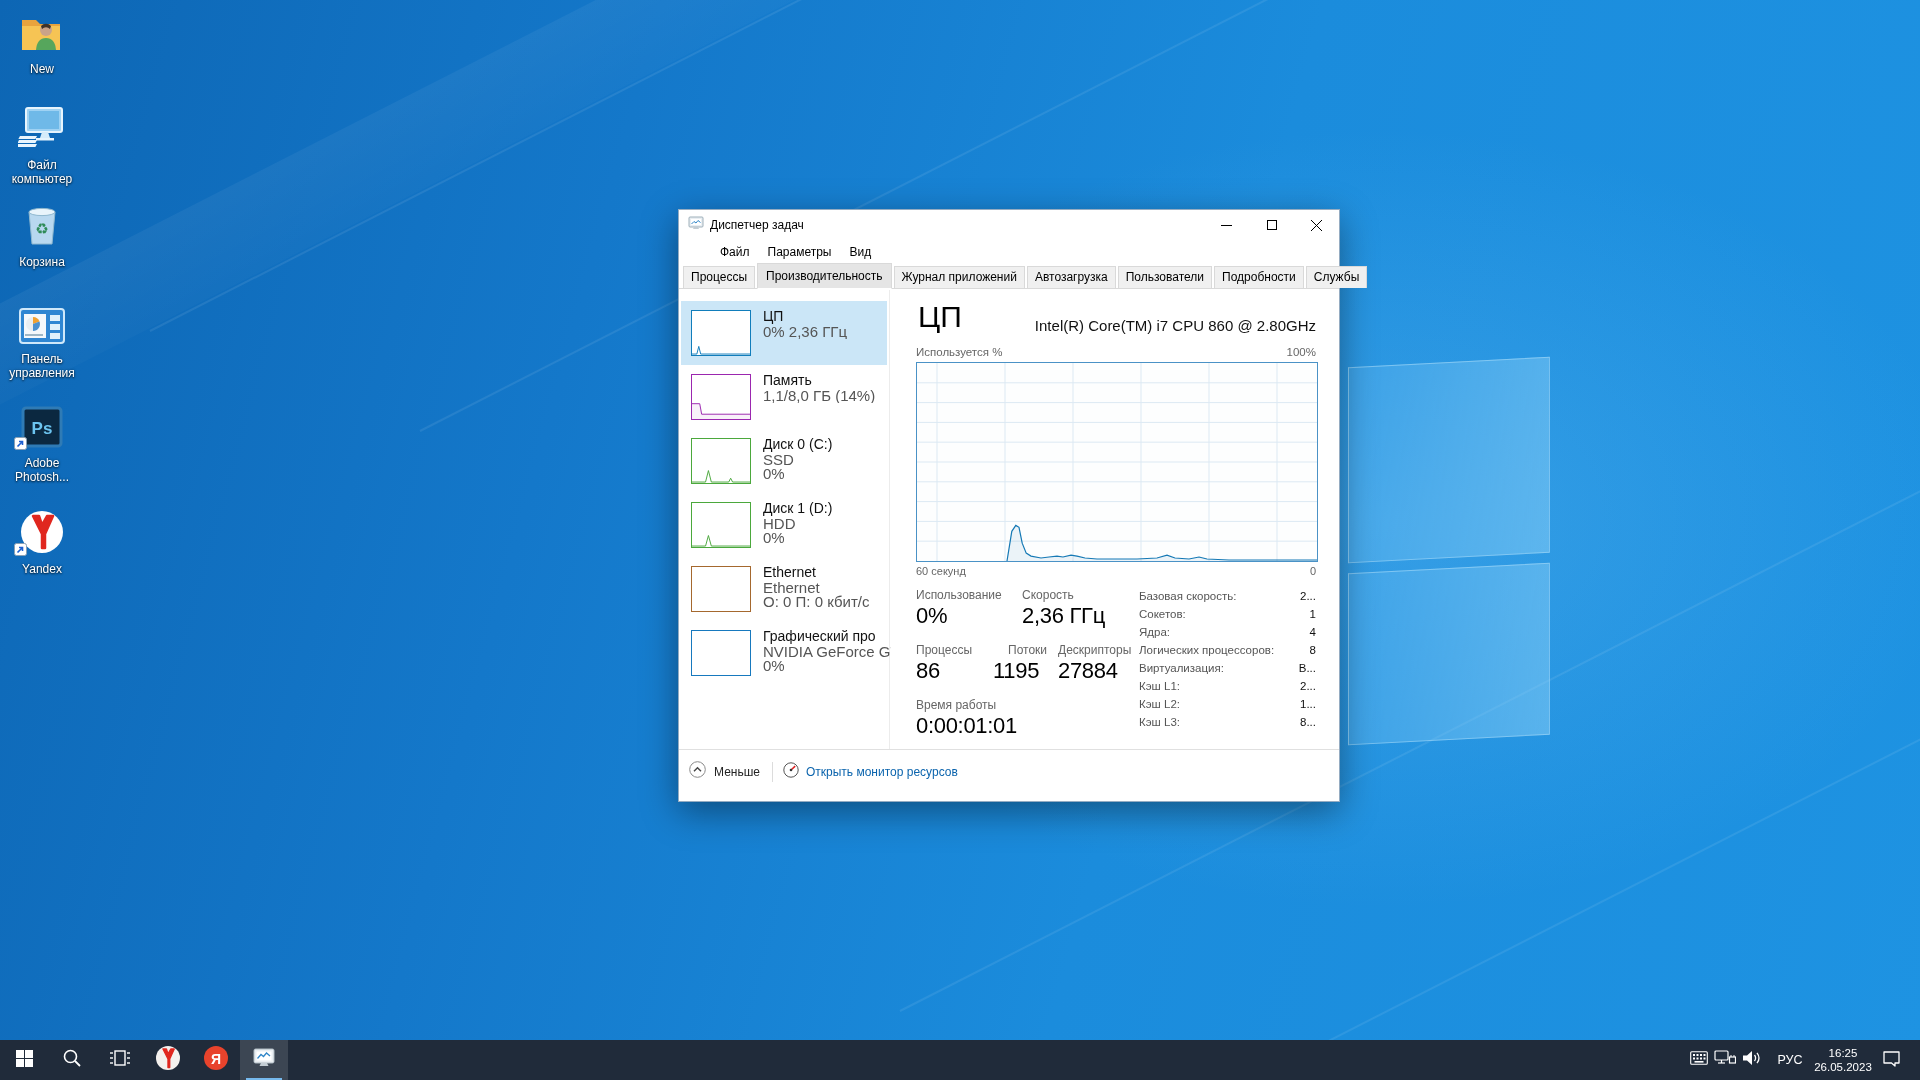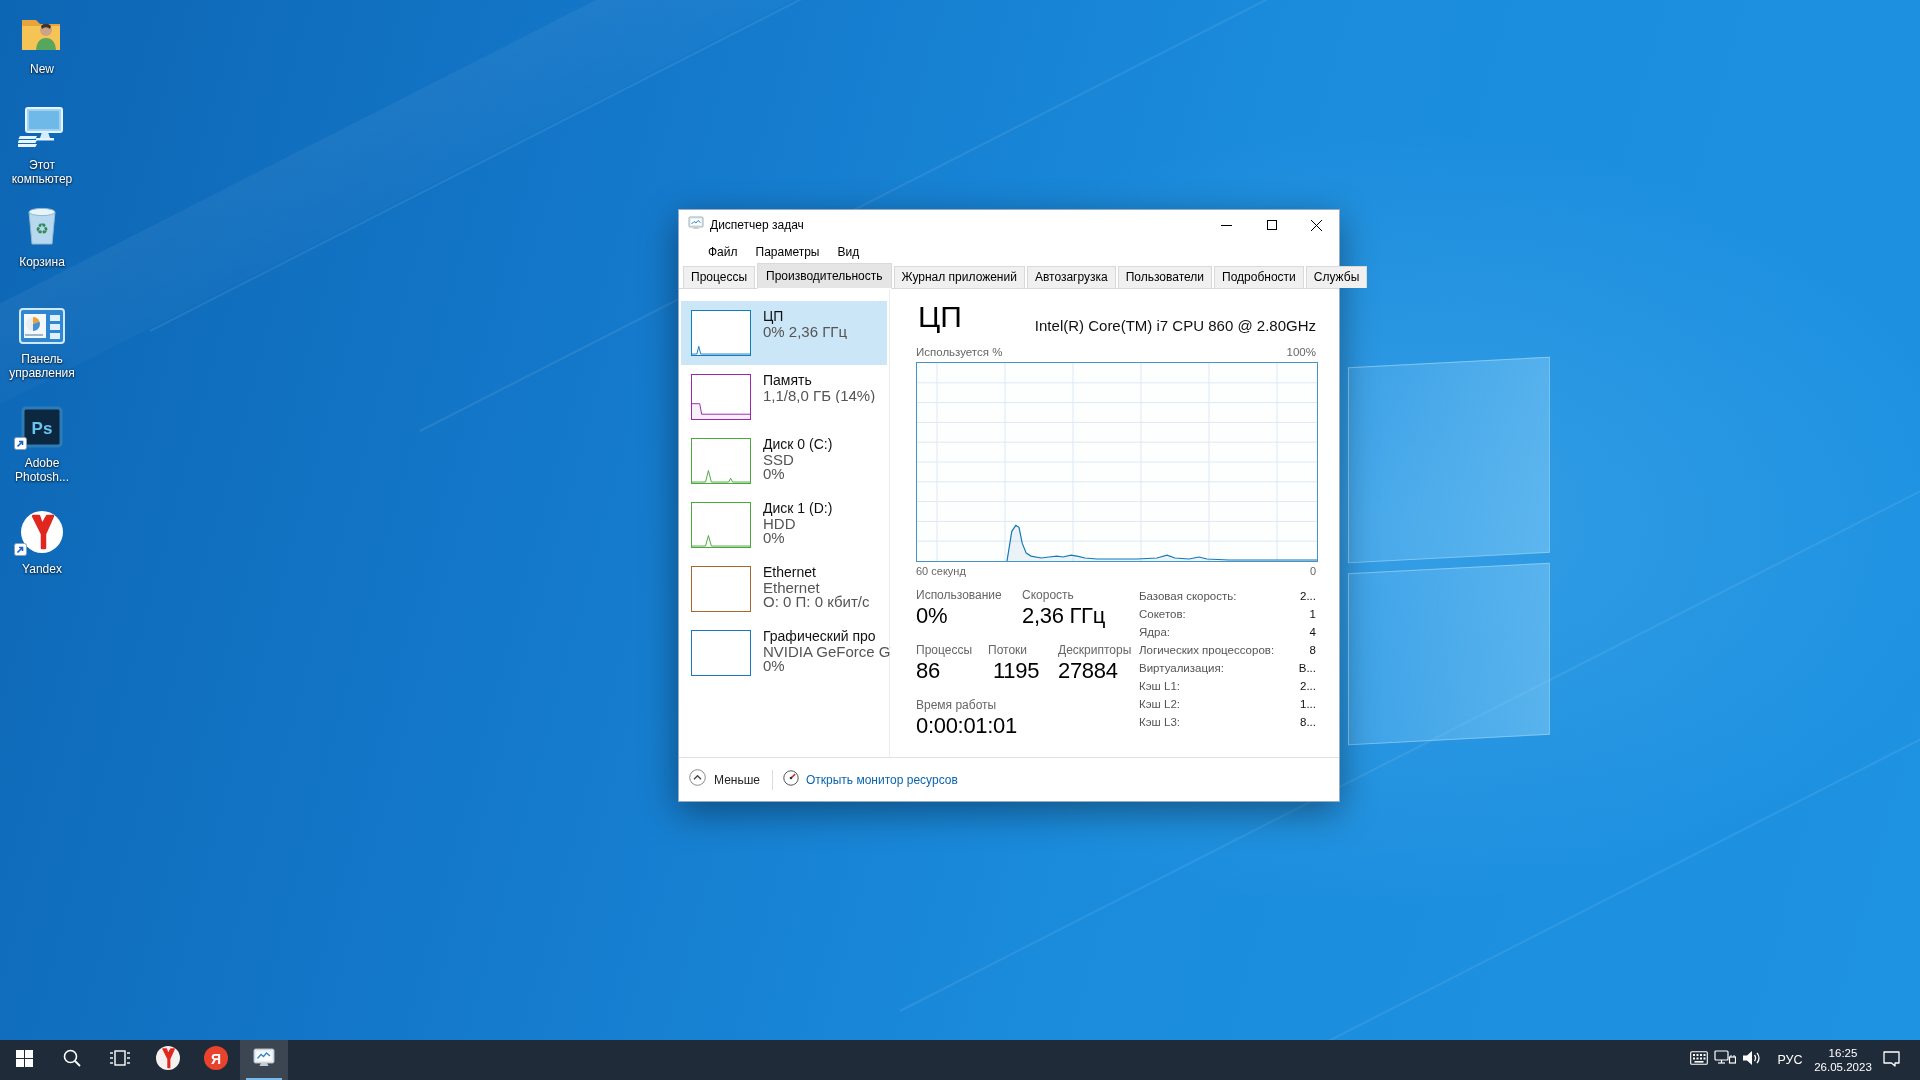--- a/index.html
+++ b/index.html
@@ -25,21 +25,21 @@
   .badge{position:absolute;left:14px;bottom:-2px}
 
   
   .tm{position:absolute;left:678px;top:209px;width:662px;height:593px;background:#fff;
       border:1px solid rgba(20,70,120,.45);box-shadow:0 10px 34px rgba(0,0,0,.4);box-sizing:border-box}
   .titlebar{position:absolute;left:0;top:0;right:0;height:30px;display:flex;align-items:center}
   .titlebar .t-ic{margin:0 6px 0 9px}
   .titlebar .t-tx{font-size:12px;color:#000}
   .wbtns{position:absolute;right:0;top:0;height:30px;display:flex}
   .wbtn{width:45px;height:30px;display:flex;align-items:center;justify-content:center;color:#000}
-  .menubar{position:absolute;left:4px;top:30px;right:0;height:24px;display:flex;align-items:center;padding-left:16px}
+  .menubar{position:absolute;left:16px;top:30px;right:0;height:24px;display:flex;align-items:center;padding-left:16px}
   .menubar span{font-size:12px;color:#000;padding:3px 9px}
   .tabbar{position:absolute;left:0;top:54px;right:0;height:25px;display:flex;align-items:flex-end;
           padding-left:4px;border-bottom:1px solid #d9d9d9;box-sizing:border-box}
   .tab{font-size:12px;color:#000;background:#f0f0f0;border:1px solid #d9d9d9;border-bottom:none;
        padding:3px 7px 4px;margin-right:2px;white-space:nowrap}
   .tab.active{background:#e5e5e5;padding:5px 8px 5px;position:relative;top:1px;border-bottom:1px solid #fff}
 
   
   .side-sep{position:absolute;left:210px;top:80px;width:1px;bottom:43px;background:#ececec}
   .sitem{position:absolute;left:2px;width:206px;height:64px}
@@ -64,21 +64,21 @@
   .g-botlbl .r{float:right}
   .stats{position:absolute;left:237px;top:378px;width:215px;height:160px}
   .stat-l{position:absolute;font-size:12px;color:#666;white-space:nowrap}
   .stat-v{position:absolute;font-size:22px;color:#000;font-weight:400;white-space:nowrap;letter-spacing:-.3px}
   .details{position:absolute;left:460px;top:380px;width:177px}
   .drow{display:flex;justify-content:space-between;height:18px;font-size:11.5px}
   .drow .dl{color:#555}
   .drow .dv{color:#111}
 
   
-  .tm-foot{position:absolute;left:0;right:0;bottom:0;height:43px;border-top:1px solid #e0e0e0;
+  .tm-foot{position:absolute;left:0;right:0;bottom:8px;height:43px;border-top:1px solid #e0e0e0;
            display:flex;align-items:center;background:#fff}
   .less{display:flex;align-items:center;margin-left:10px;cursor:default}
   .less .lt{font-size:12px;color:#222;margin-left:8px}
   .vsep{width:1px;height:20px;background:#dcdcdc;margin:0 10px 0 12px}
   .resmon{display:flex;align-items:center;cursor:pointer}
   .resmon .rt{font-size:12px;color:#0b64ad;margin-left:7px}
 
   
   .taskbar{position:absolute;left:0;right:0;bottom:0;height:40px;background:#202b3a}
   .tb-btn{position:absolute;top:0;width:48px;height:40px;display:flex;align-items:center;justify-content:center}
@@ -124,21 +124,21 @@
       <rect x="11" y="5" width="30" height="18" fill="#6fb9e8"></rect>
       <path d="M24 26 h6 l2 6 h-10 Z" fill="#d6ecfa"></path>
       <rect x="18" y="32" width="18" height="2.5" fill="#e6f4fd"></rect>
       <g fill="#e9f5fd">
             <rect x="2" y="30" width="17" height="3" transform="skewX(-28)" transform-origin="2 30"></rect>
       <rect x="1" y="34" width="18" height="3" transform="skewX(-28)" transform-origin="1 34"></rect>
       <rect x="0" y="38" width="19" height="3" transform="skewX(-28)" transform-origin="0 38"></rect>
           </g>
     </svg></span>
     </div>
-  <div class="lbl">Этот компьютер</div>
+  <div class="lbl">Файл компьютер</div>
 </div>
 
 <div class="dicon" style="left:0px;top:205px">
   <div class="ic">
       <span>
     <svg width="38" height="44" viewBox="0 0 38 44">
       <path d="M6 9 L32 9 L29 41 L9 41 Z" fill="rgba(214,236,249,.85)" stroke="#8fb8cf"></path>
       <ellipse cx="19" cy="9" rx="13" ry="3.6" fill="#e8f4fb" stroke="#8fb8cf"></ellipse>
       <text x="19" y="31" font-size="15" text-anchor="middle" fill="#2e8b57">♻</text>
     </svg></span>
@@ -355,21 +355,21 @@
   </div>
 
   <div class="stats">
     <span class="stat-l" style="left:0;top:0">Использование</span>
     <span class="stat-v" style="left:0;top:15px">0%</span>
     <span class="stat-l" style="left:106px;top:0">Скорость</span>
     <span class="stat-v" style="left:106px;top:15px">2,36 ГГц</span>
 
     <span class="stat-l" style="left:0;top:55px">Процессы</span>
     <span class="stat-v" style="left:0;top:70px">86</span>
-    <span class="stat-l" style="left:72px;top:55px">Потоки</span>
+    <span class="stat-l" style="left:92px;top:55px">Потоки</span>
     <span class="stat-v" style="left:77px;top:70px">1195</span>
     <span class="stat-l" style="left:142px;top:55px">Дескрипторы</span>
     <span class="stat-v" style="left:142px;top:70px">27884</span>
 
     <span class="stat-l" style="left:0;top:110px">Время работы</span>
     <span class="stat-v" style="left:0;top:125px">0:00:01:01</span>
   </div>
 
   <div class="details">
     <div class="drow">

